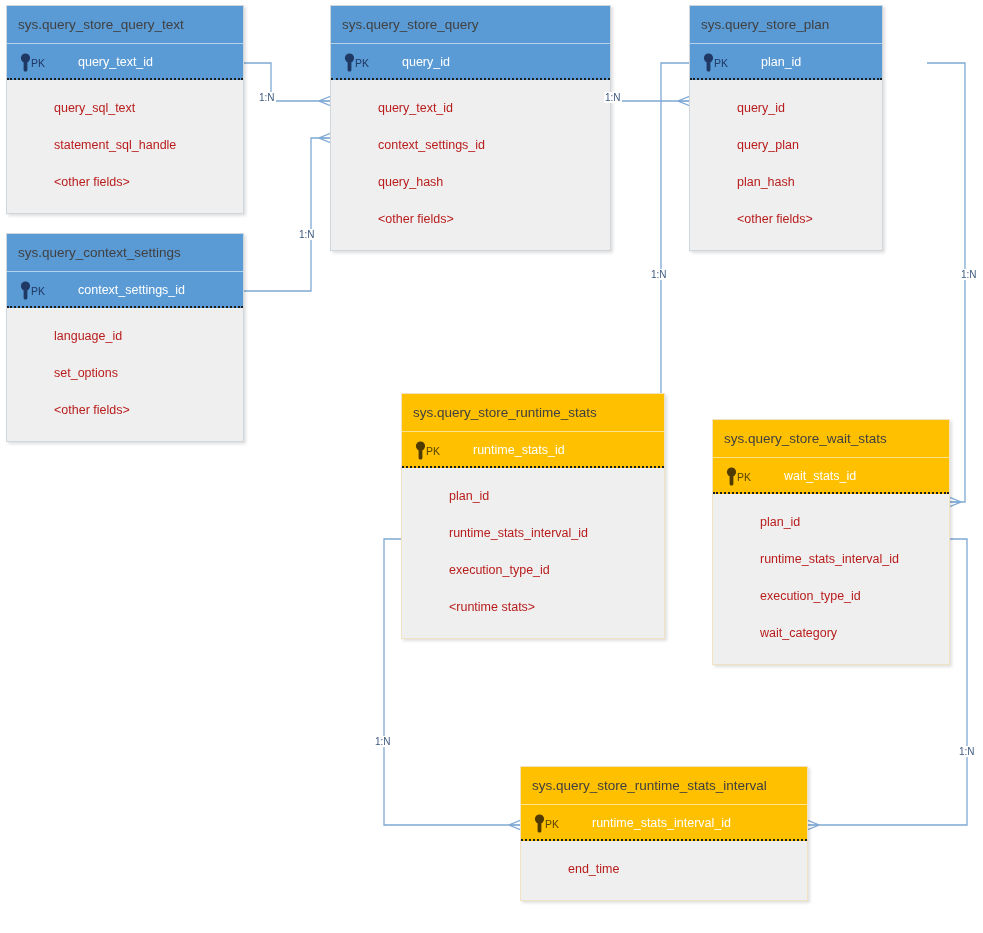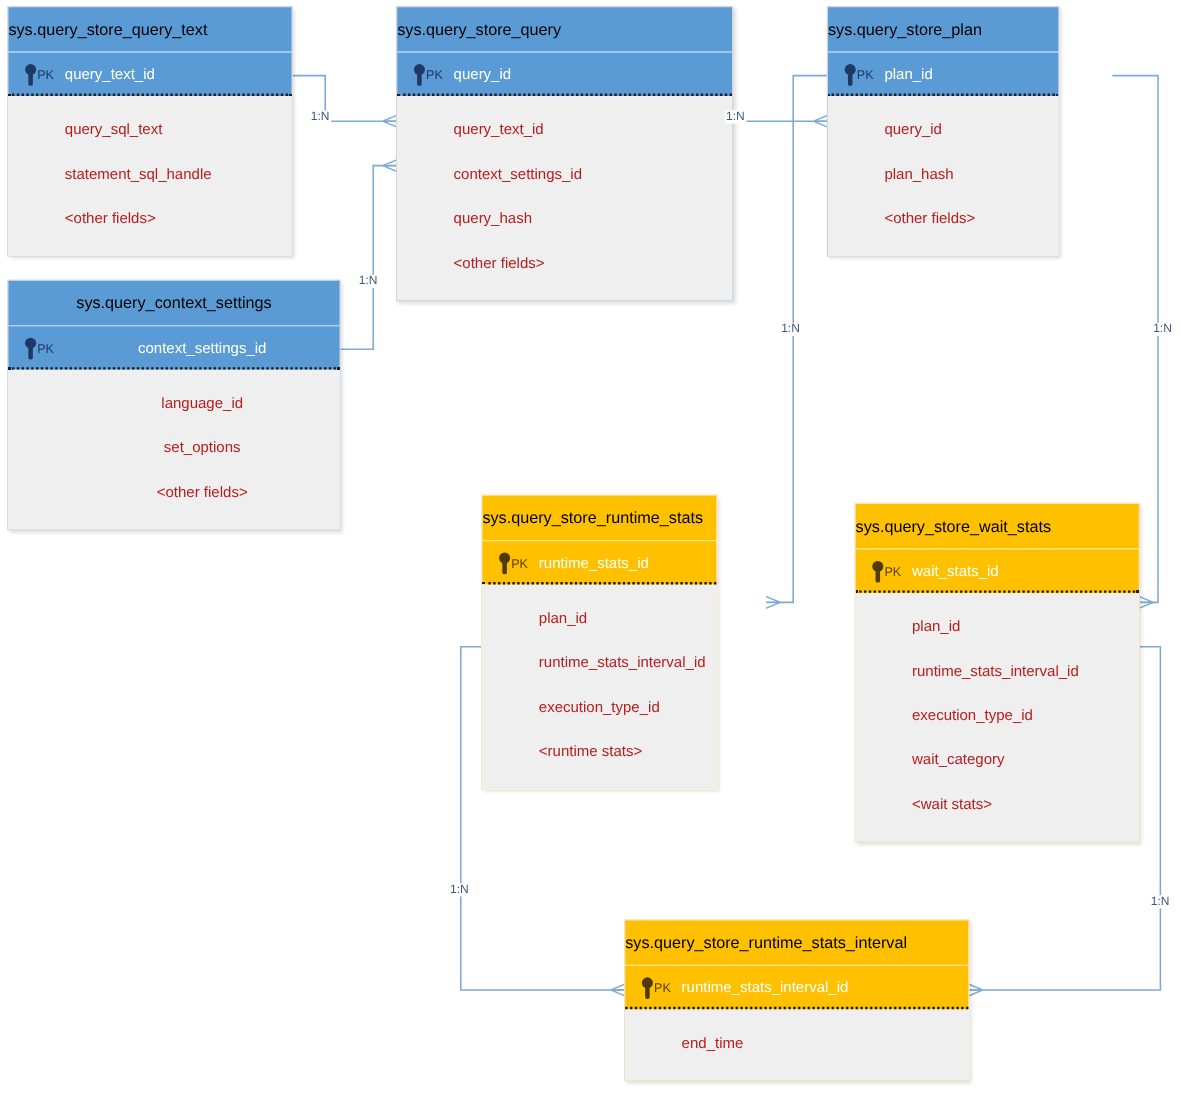--- a/index.html
+++ b/index.html
@@ -28,31 +28,32 @@
   }
   .entity {
     position: absolute;
     box-sizing: border-box;
     box-shadow: 2px 2px 3px rgba(0,0,0,0.13);
   }
   .entity-title {
     box-sizing: border-box;
     height: 37px;
     line-height: 37px;
-    color: #000000;
+    padding-left: 11px;
+    color: #404040;
     font-size: 13.5px;
     white-space: nowrap;
     overflow: hidden;
   }
   .entity-pk {
     box-sizing: border-box;
     position: relative;
     height: 37px;
     line-height: 37px;
-    padding-left: 47px;
+    padding-left: 71px;
     color: #ffffff;
     font-size: 12.5px;
     white-space: nowrap;
     border-top: 1px solid rgba(255,255,255,0.55);
     border-bottom: 2px dotted #1d1d1d;
   }
   .entity-body {
     box-sizing: border-box;
     background: #efefef;
     padding: 10px 0 12px 0;
@@ -153,37 +154,38 @@
         </div>
       </div>
       <div class="entity theme-blue" style="left: 689px; top: 5px; width: 194px;">
         <div class="entity-title">sys.query_store_plan</div>
         <div class="entity-pk"><span style="color:#1f3864"><svg class="key-icon" viewBox="0 0 11 19" xmlns="http://www.w3.org/2000/svg">
               <circle cx="5.5" cy="5" r="4.6" fill="currentColor"></circle>
               <rect x="3.6" y="5" width="3.8" height="13.5" rx="1.6" fill="currentColor"></rect>
             </svg></span><span class="pk-tag">PK</span><span>plan_id</span></div>
         <div class="entity-body">
           <div class="entity-field">query_id</div>
+          <div class="entity-field">query_plan</div>
           <div class="entity-field">plan_hash</div>
           <div class="entity-field">&lt;other fields&gt;</div>
         </div>
       </div>
-      <div class="entity theme-blue" style="left: 6px; top: 233px; width: 278px; text-align: center;">
+      <div class="entity theme-blue" style="left: 6px; top: 233px; width: 238px;">
         <div class="entity-title">sys.query_context_settings</div>
         <div class="entity-pk"><span style="color:#1f3864"><svg class="key-icon" viewBox="0 0 11 19" xmlns="http://www.w3.org/2000/svg">
               <circle cx="5.5" cy="5" r="4.6" fill="currentColor"></circle>
               <rect x="3.6" y="5" width="3.8" height="13.5" rx="1.6" fill="currentColor"></rect>
             </svg></span><span class="pk-tag">PK</span><span>context_settings_id</span></div>
         <div class="entity-body">
           <div class="entity-field">language_id</div>
           <div class="entity-field">set_options</div>
           <div class="entity-field">&lt;other fields&gt;</div>
         </div>
       </div>
-      <div class="entity theme-orange" style="left: 401px; top: 412px; width: 197px;">
+      <div class="entity theme-orange" style="left: 401px; top: 393px; width: 264px;">
         <div class="entity-title">sys.query_store_runtime_stats</div>
         <div class="entity-pk"><span style="color:#4f3a00"><svg class="key-icon" viewBox="0 0 11 19" xmlns="http://www.w3.org/2000/svg">
               <circle cx="5.5" cy="5" r="4.6" fill="currentColor"></circle>
               <rect x="3.6" y="5" width="3.8" height="13.5" rx="1.6" fill="currentColor"></rect>
             </svg></span><span class="pk-tag">PK</span><span>runtime_stats_id</span></div>
         <div class="entity-body">
           <div class="entity-field">plan_id</div>
           <div class="entity-field">runtime_stats_interval_id</div>
           <div class="entity-field">execution_type_id</div>
           <div class="entity-field">&lt;runtime stats&gt;</div>
@@ -193,21 +195,20 @@
         <div class="entity-title">sys.query_store_wait_stats</div>
         <div class="entity-pk"><span style="color:#4f3a00"><svg class="key-icon" viewBox="0 0 11 19" xmlns="http://www.w3.org/2000/svg">
               <circle cx="5.5" cy="5" r="4.6" fill="currentColor"></circle>
               <rect x="3.6" y="5" width="3.8" height="13.5" rx="1.6" fill="currentColor"></rect>
             </svg></span><span class="pk-tag">PK</span><span>wait_stats_id</span></div>
         <div class="entity-body">
           <div class="entity-field">plan_id</div>
           <div class="entity-field">runtime_stats_interval_id</div>
           <div class="entity-field">execution_type_id</div>
           <div class="entity-field">wait_category</div>
-          <div class="entity-field">&lt;wait stats&gt;</div>
         </div>
       </div>
       <div class="entity theme-orange" style="left: 520px; top: 766px; width: 288px;">
         <div class="entity-title">sys.query_store_runtime_stats_interval</div>
         <div class="entity-pk"><span style="color:#4f3a00"><svg class="key-icon" viewBox="0 0 11 19" xmlns="http://www.w3.org/2000/svg">
               <circle cx="5.5" cy="5" r="4.6" fill="currentColor"></circle>
               <rect x="3.6" y="5" width="3.8" height="13.5" rx="1.6" fill="currentColor"></rect>
             </svg></span><span class="pk-tag">PK</span><span>runtime_stats_interval_id</span></div>
         <div class="entity-body">
           <div class="entity-field">end_time</div>

